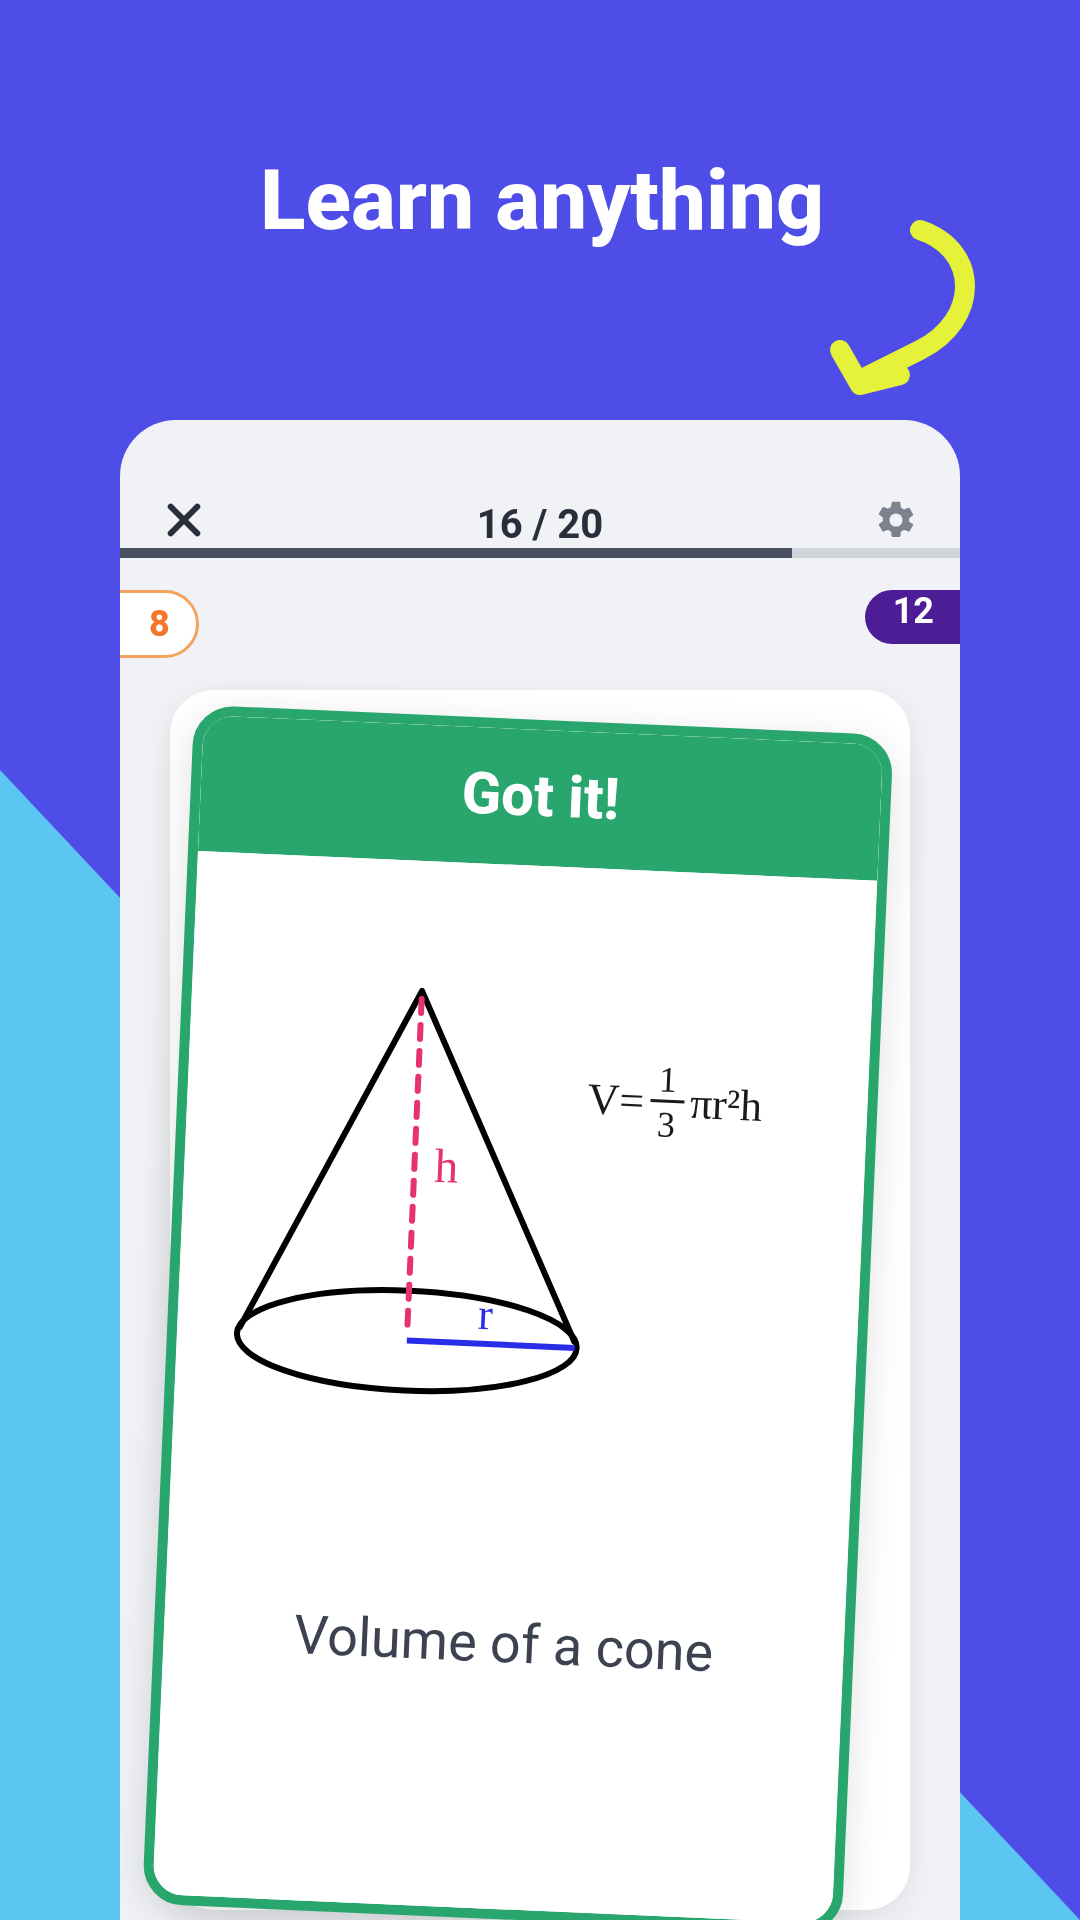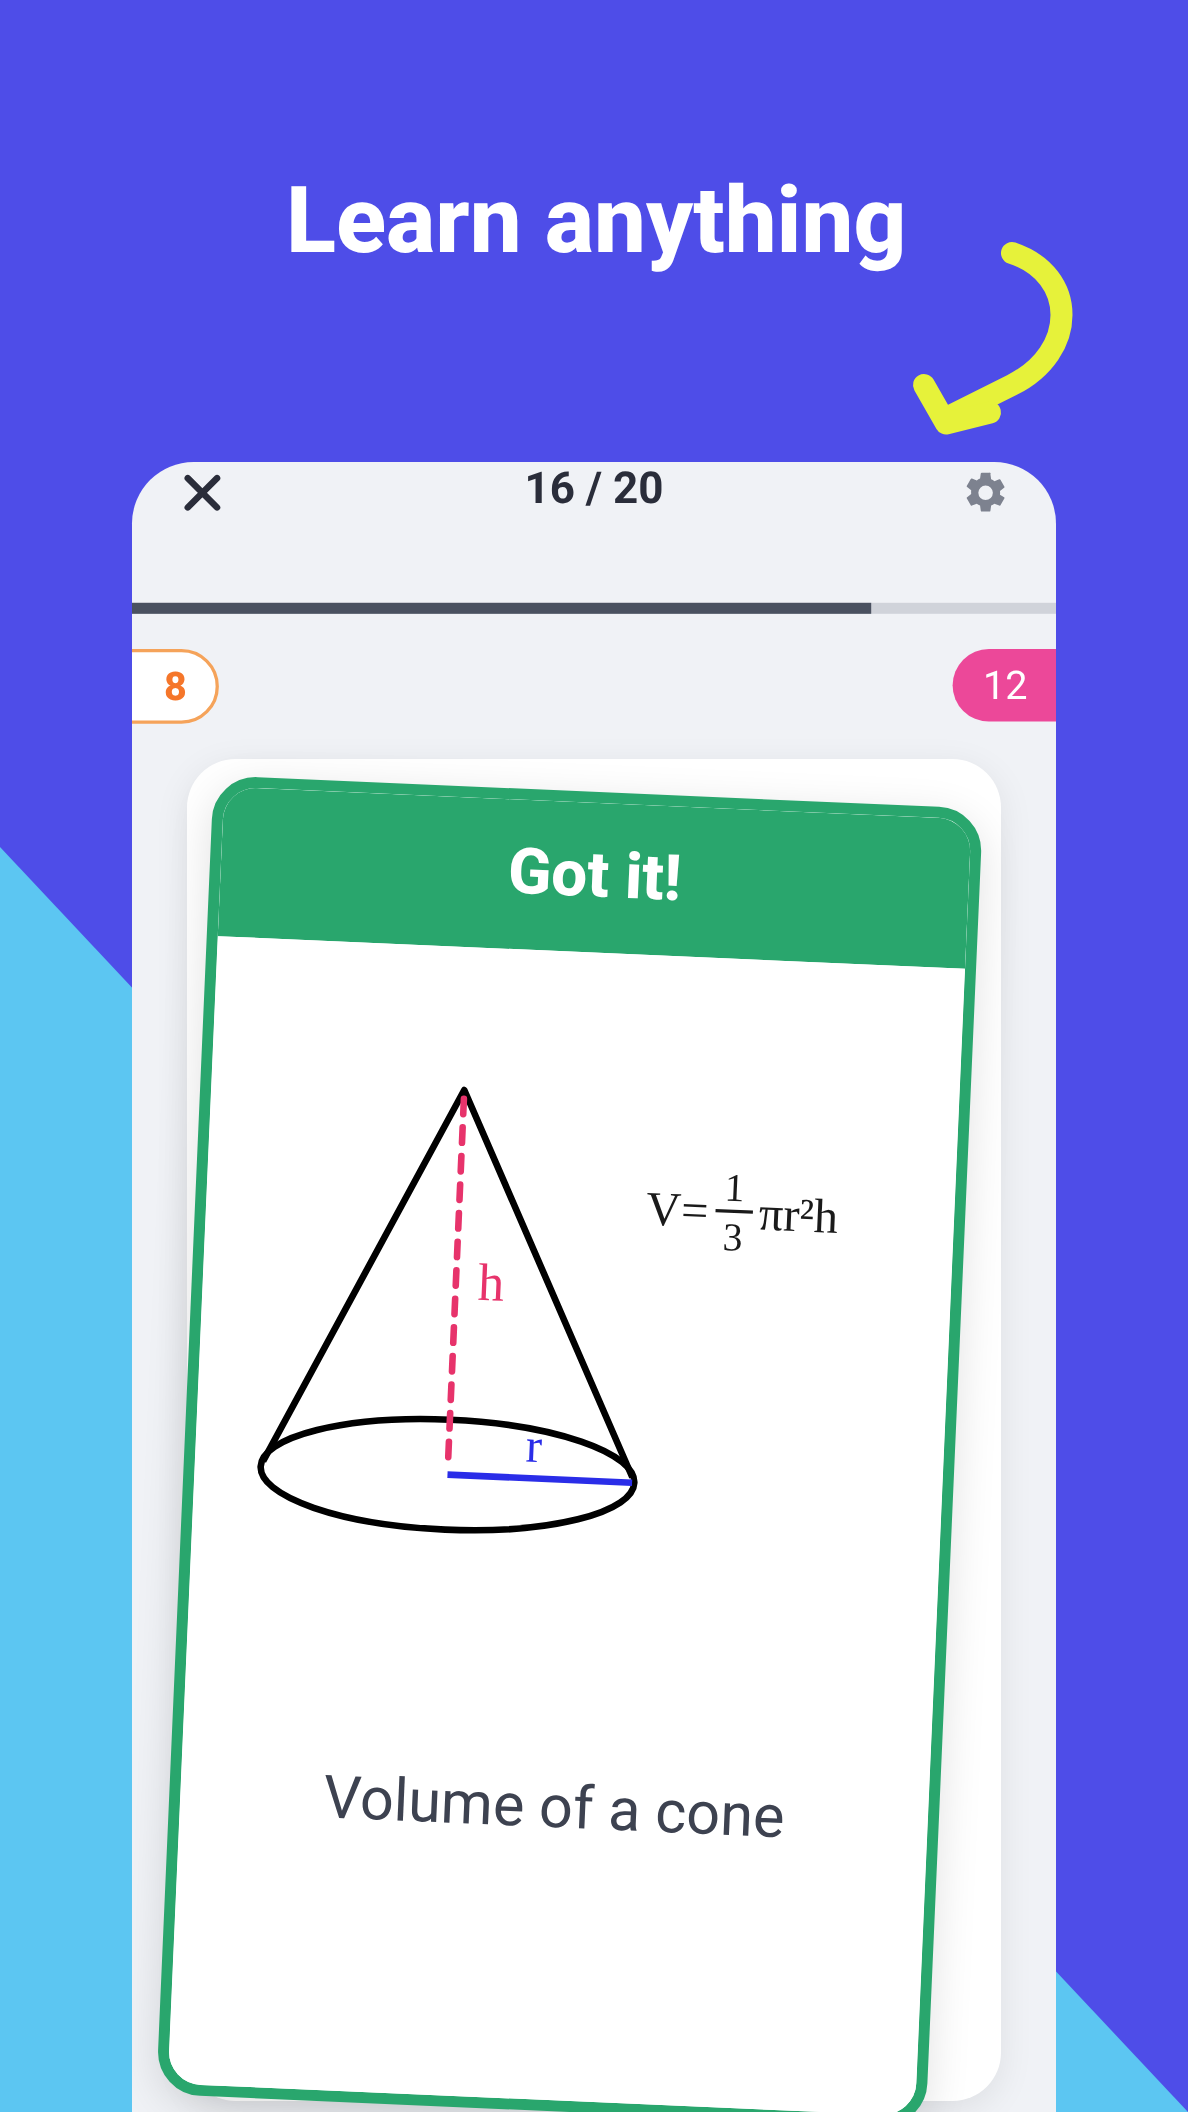--- a/index.html
+++ b/index.html
@@ -46,21 +46,21 @@
     width: 840px;
     height: 1500px;
     background: #f0f2f6;
     border-radius: 56px 56px 0 0;
     overflow: hidden;
   }
   .topbar {
     position: relative;
     height: 128px;
     display: flex;
-    align-items: flex-start;
+    align-items: flex-end;
     justify-content: space-between;
     padding: 0 36px;
   }
   .close-btn {
     width: 56px;
     height: 56px;
     cursor: pointer;
     display: flex;
     align-items: center;
     justify-content: center;
@@ -106,25 +106,25 @@
     border-radius: 0 40px 40px 0;
     padding: 10px 26px 10px 38px;
     color: #f5762a;
     font-weight: 800;
     font-size: 36px;
   }
   .pill-right {
     position: absolute;
     right: -12px;
     top: 32px;
-    background: #ec4899;
+    background: #4c1d95;
     border-radius: 40px 0 0 40px;
-    padding: 12px 38px 12px 28px;
+    padding: 0 38px 12px 28px;
     color: #fff;
-    font-weight: 400;
+    font-weight: 700;
     font-size: 36px;
   }
   .card-back {
     position: absolute;
     top: 270px;
     left: 50px;
     width: 740px;
     height: 1220px;
     background: #fff;
     border-radius: 44px;

